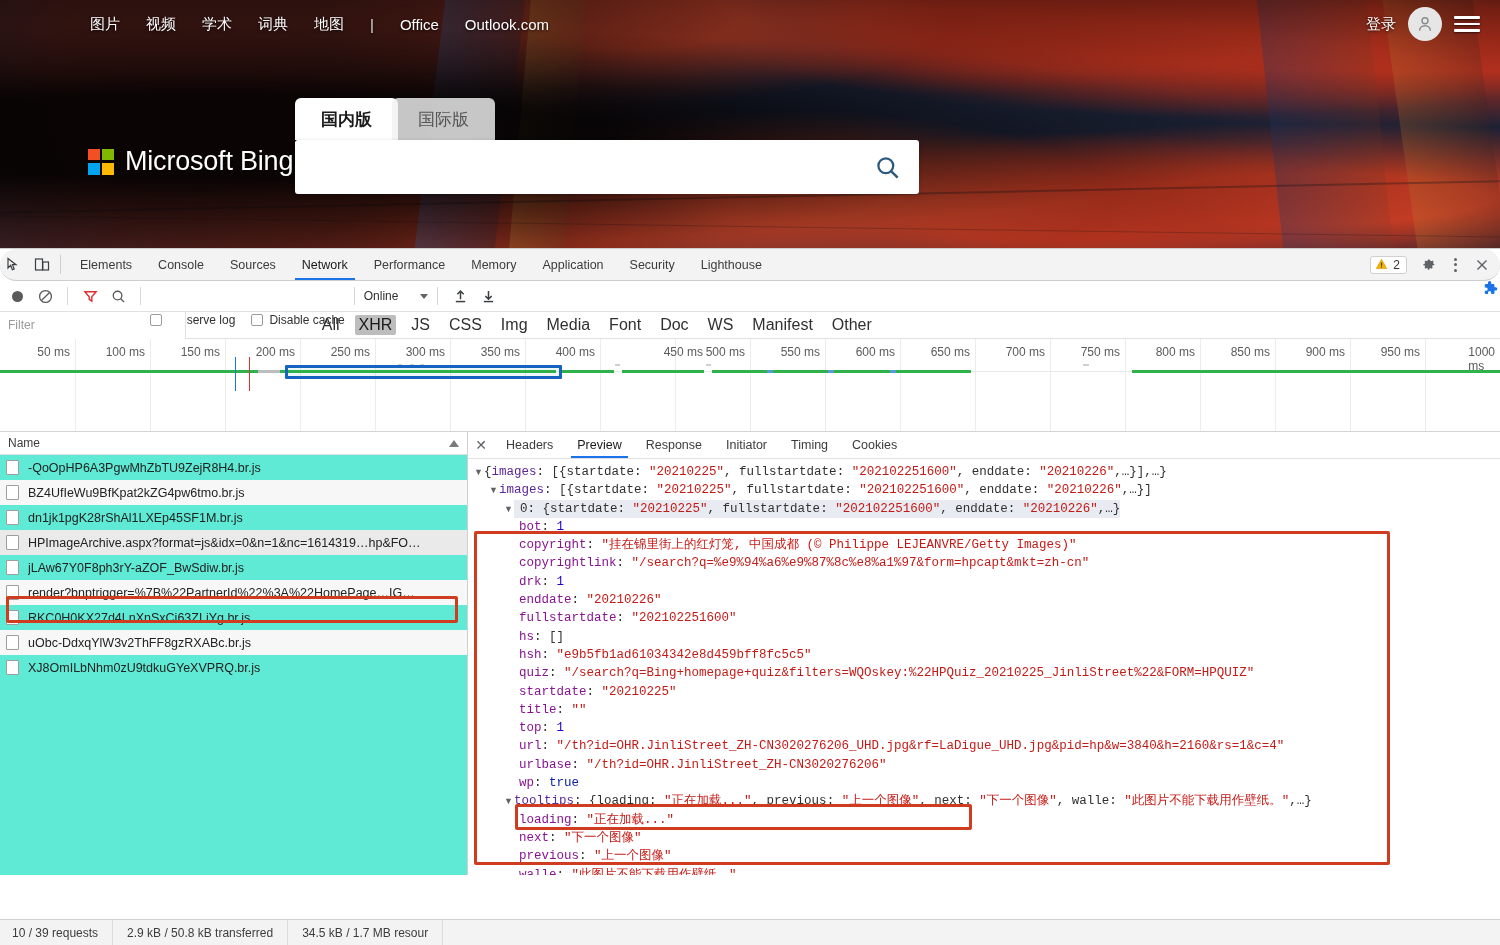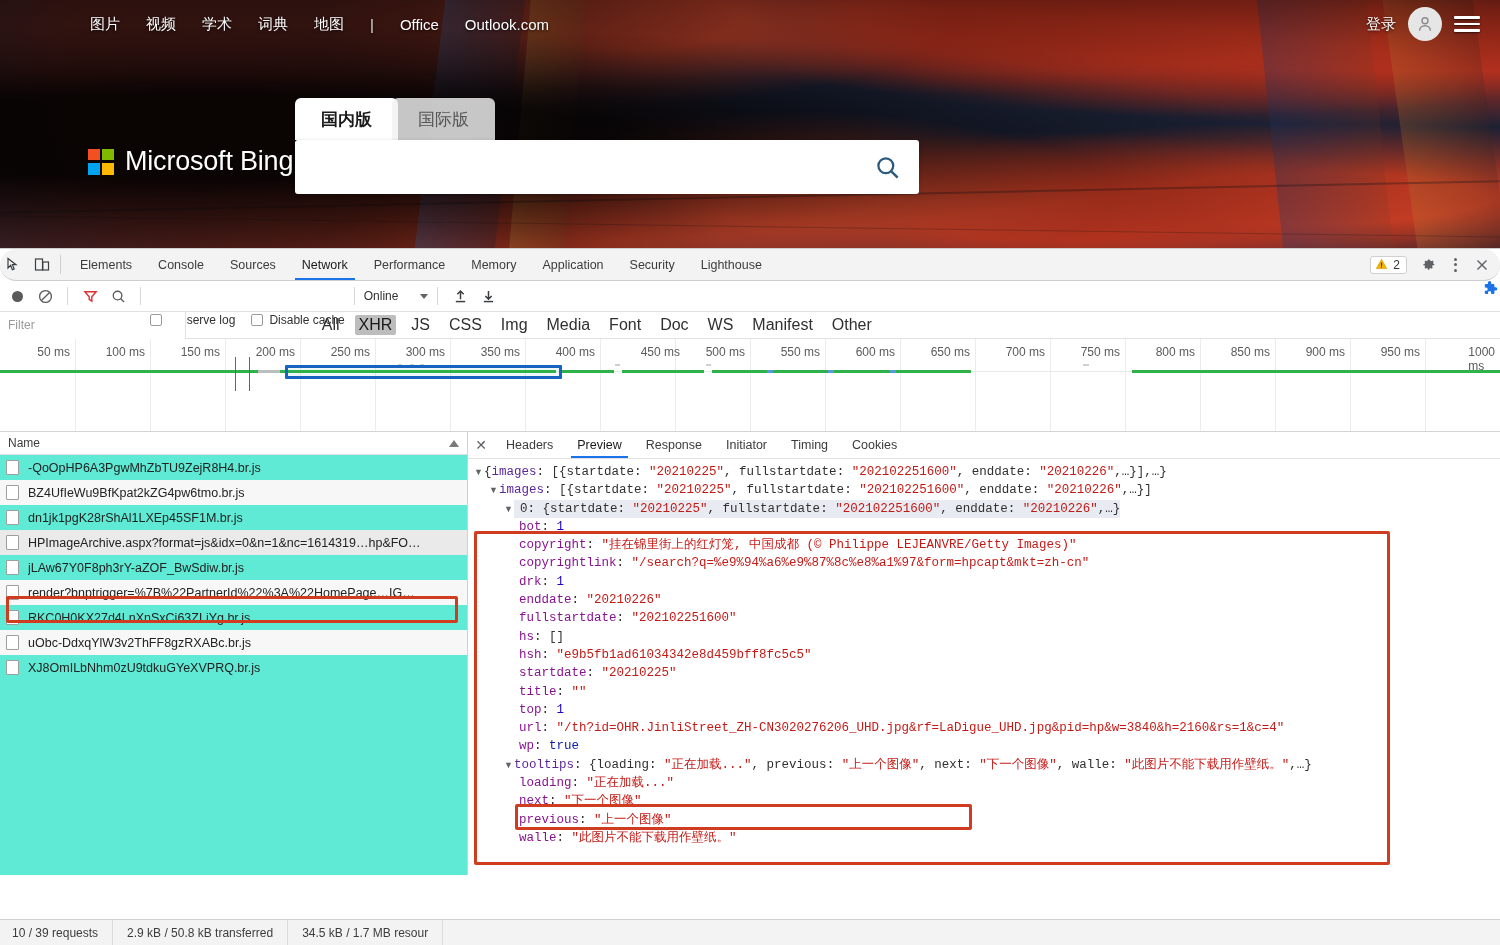--- a/index.html
+++ b/index.html
@@ -538,21 +538,21 @@
           <div class="ov-ticklabel" style="left: 300px;">200 ms</div>
           <div class="ov-tick" style="left: 375px;"></div>
           <div class="ov-ticklabel" style="left: 375px;">250 ms</div>
           <div class="ov-tick" style="left: 450px;"></div>
           <div class="ov-ticklabel" style="left: 450px;">300 ms</div>
           <div class="ov-tick" style="left: 525px;"></div>
           <div class="ov-ticklabel" style="left: 525px;">350 ms</div>
           <div class="ov-tick" style="left: 600px;"></div>
           <div class="ov-ticklabel" style="left: 600px;">400 ms</div>
           <div class="ov-tick" style="left: 675px;"></div>
-          <div class="ov-ticklabel" style="left: 685px;">450 ms</div>
+          <div class="ov-ticklabel" style="left: 708px;">450 ms</div>
           <div class="ov-tick" style="left: 750px;"></div>
           <div class="ov-ticklabel" style="left: 750px;">500 ms</div>
           <div class="ov-tick" style="left: 825px;"></div>
           <div class="ov-ticklabel" style="left: 825px;">550 ms</div>
           <div class="ov-tick" style="left: 900px;"></div>
           <div class="ov-ticklabel" style="left: 900px;">600 ms</div>
           <div class="ov-tick" style="left: 975px;"></div>
           <div class="ov-ticklabel" style="left: 975px;">650 ms</div>
           <div class="ov-tick" style="left: 1050px;"></div>
           <div class="ov-ticklabel" style="left: 1050px;">700 ms</div>
@@ -660,24 +660,26 @@
             <div class="jline"><span>  </span><span class="tri">▼</span><span><span class="k2">images</span><span class="p">: [{</span><span class="p">startdate</span><span class="p">: </span><span class="s">"20210225"</span><span class="p">, </span><span class="p">fullstartdate</span><span class="p">: </span><span class="s">"202102251600"</span><span class="p">, </span><span class="p">enddate</span><span class="p">: </span><span class="s">"20210226"</span><span class="p">,…}]</span></span></div>
             <div class="jline"><span>    </span><span class="tri">▼</span><span class="jline hlrow"><span class="p">0</span><span class="p">: {</span><span class="p">startdate</span><span class="p">: </span><span class="s">"20210225"</span><span class="p">, </span><span class="p">fullstartdate</span><span class="p">: </span><span class="s">"202102251600"</span><span class="p">, </span><span class="p">enddate</span><span class="p">: </span><span class="s">"20210226"</span><span class="p">,…}</span></span></div>
             <div class="jline"><span>      </span><span><span class="k">bot</span><span class="p">: </span><span class="n">1</span></span></div>
             <div class="jline"><span>      </span><span><span class="k">copyright</span><span class="p">: </span><span class="s">"挂在锦里街上的红灯笼, 中国成都 (© Philippe LEJEANVRE/Getty Images)"</span></span></div>
             <div class="jline"><span>      </span><span><span class="k">copyrightlink</span><span class="p">: </span><span class="s">"/search?q=%e9%94%a6%e9%87%8c%e8%a1%97&amp;form=hpcapt&amp;mkt=zh-cn"</span></span></div>
             <div class="jline"><span>      </span><span><span class="k">drk</span><span class="p">: </span><span class="n">1</span></span></div>
             <div class="jline"><span>      </span><span><span class="k">enddate</span><span class="p">: </span><span class="s">"20210226"</span></span></div>
             <div class="jline"><span>      </span><span><span class="k">fullstartdate</span><span class="p">: </span><span class="s">"202102251600"</span></span></div>
             <div class="jline"><span>      </span><span><span class="k">hs</span><span class="p">: []</span></span></div>
             <div class="jline"><span>      </span><span><span class="k">hsh</span><span class="p">: </span><span class="s">"e9b5fb1ad61034342e8d459bff8fc5c5"</span></span></div>
+            <div class="jline"><span>      </span><span><span class="k">quiz</span><span class="p">: </span><span class="s">"/search?q=Bing+homepage+quiz&amp;filters=WQOskey:%22HPQuiz_20210225_JinliStreet%22&amp;FORM=HPQUIZ"</span></span></div>
             <div class="jline"><span>      </span><span><span class="k">startdate</span><span class="p">: </span><span class="s">"20210225"</span></span></div>
             <div class="jline"><span>      </span><span><span class="k">title</span><span class="p">: </span><span class="s">""</span></span></div>
             <div class="jline"><span>      </span><span><span class="k">top</span><span class="p">: </span><span class="n">1</span></span></div>
             <div class="jline"><span>      </span><span><span class="k">url</span><span class="p">: </span><span class="s">"/th?id=OHR.JinliStreet_ZH-CN3020276206_UHD.jpg&amp;rf=LaDigue_UHD.jpg&amp;pid=hp&amp;w=3840&amp;h=2160&amp;rs=1&amp;c=4"</span></span></div>
+            <div class="jline"><span>      </span><span><span class="k">urlbase</span><span class="p">: </span><span class="s">"/th?id=OHR.JinliStreet_ZH-CN3020276206"</span></span></div>
             <div class="jline"><span>      </span><span><span class="k">wp</span><span class="p">: </span><span class="b">true</span></span></div>
             <div class="jline"><span>    </span><span class="tri">▼</span><span><span class="k2">tooltips</span><span class="p">: {</span><span class="p">loading</span><span class="p">: </span><span class="s">"正在加载..."</span><span class="p">, </span><span class="p">previous</span><span class="p">: </span><span class="s">"上一个图像"</span><span class="p">, </span><span class="p">next</span><span class="p">: </span><span class="s">"下一个图像"</span><span class="p">, </span><span class="p">walle</span><span class="p">: </span><span class="s">"此图片不能下载用作壁纸。"</span><span class="p">,…}</span></span></div>
             <div class="jline"><span>      </span><span><span class="k">loading</span><span class="p">: </span><span class="s">"正在加载..."</span></span></div>
             <div class="jline"><span>      </span><span><span class="k">next</span><span class="p">: </span><span class="s">"下一个图像"</span></span></div>
             <div class="jline"><span>      </span><span><span class="k">previous</span><span class="p">: </span><span class="s">"上一个图像"</span></span></div>
             <div class="jline"><span>      </span><span><span class="k">walle</span><span class="p">: </span><span class="s">"此图片不能下载用作壁纸。"</span></span></div>
           </div>
       </div>
     </div>
 

